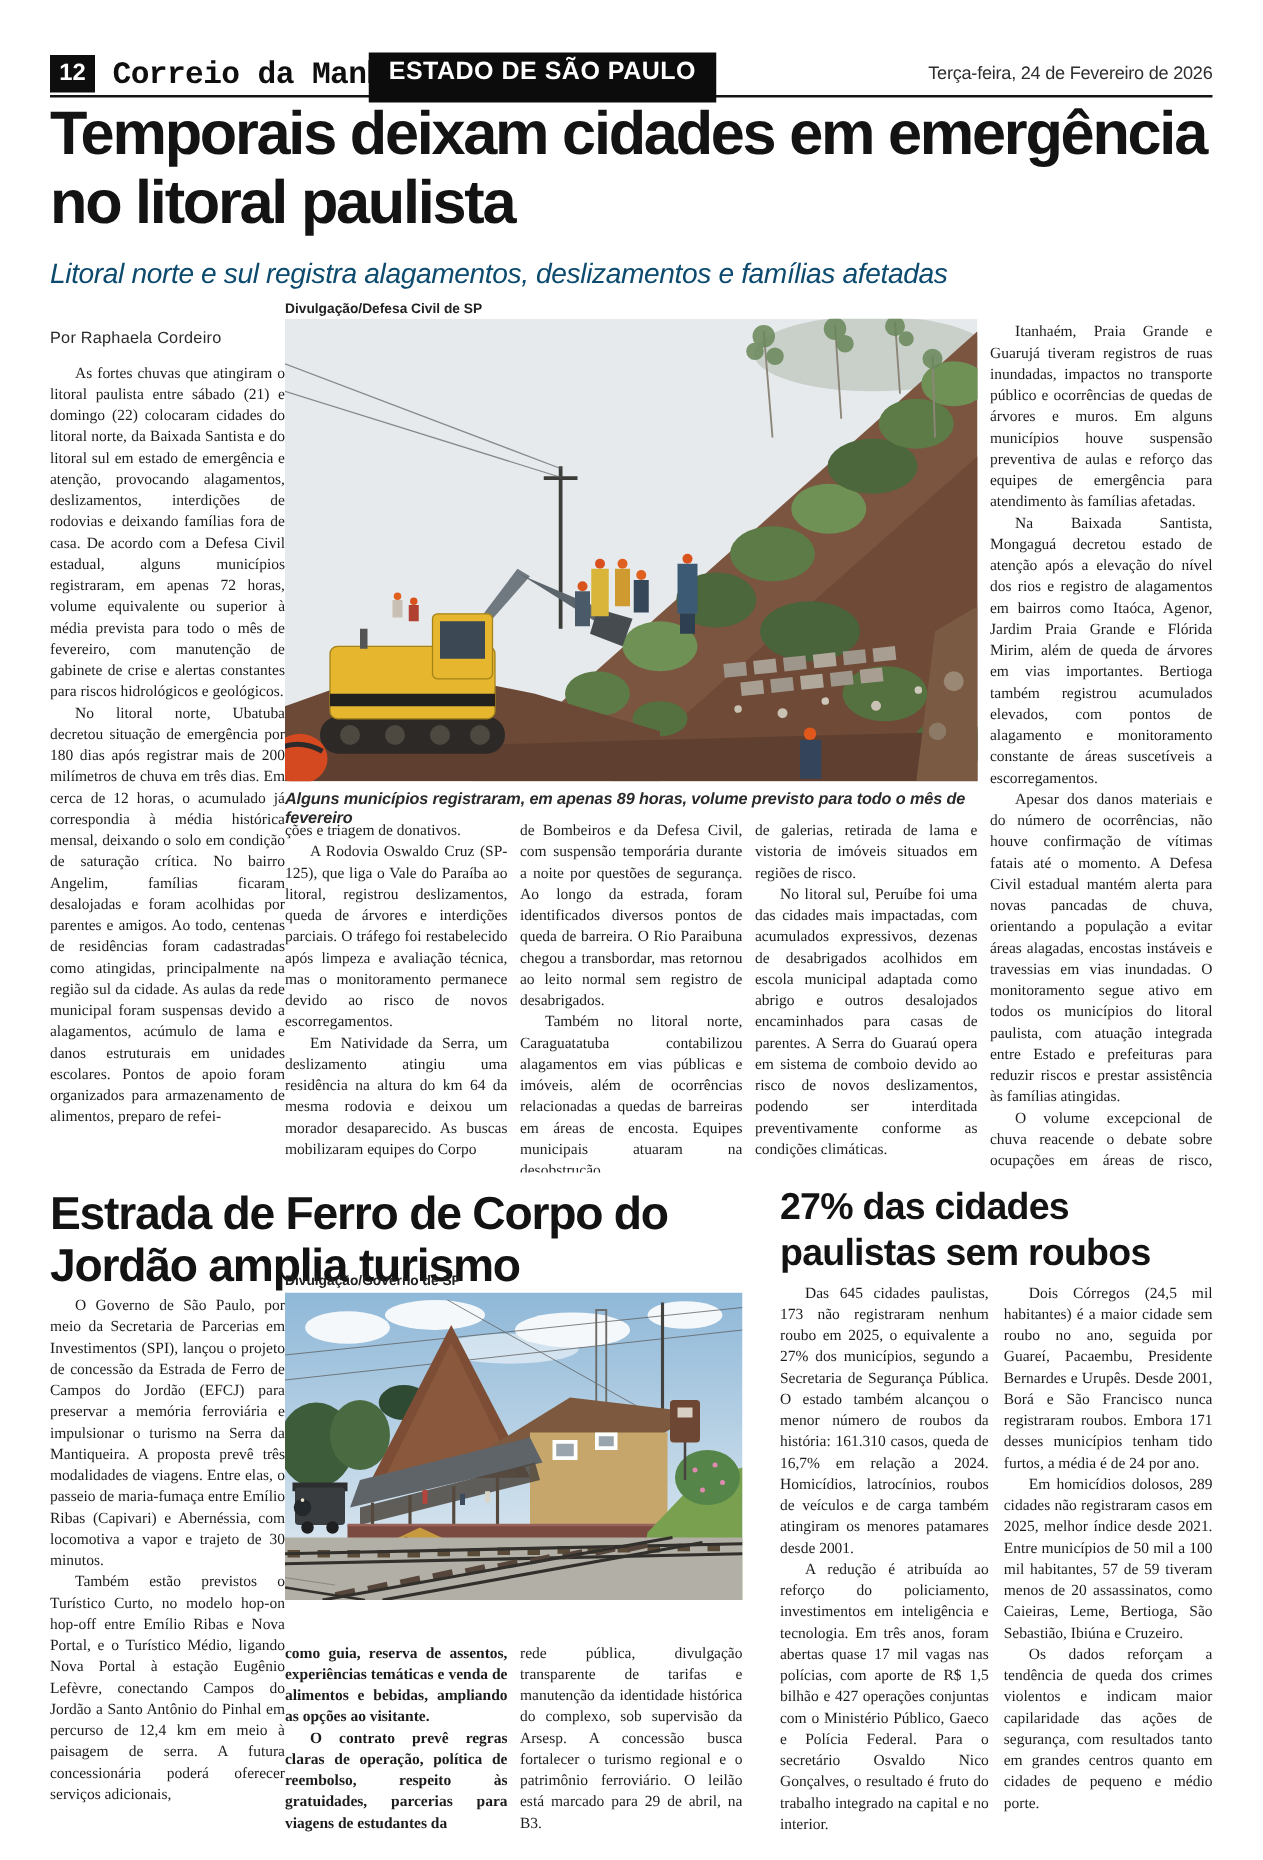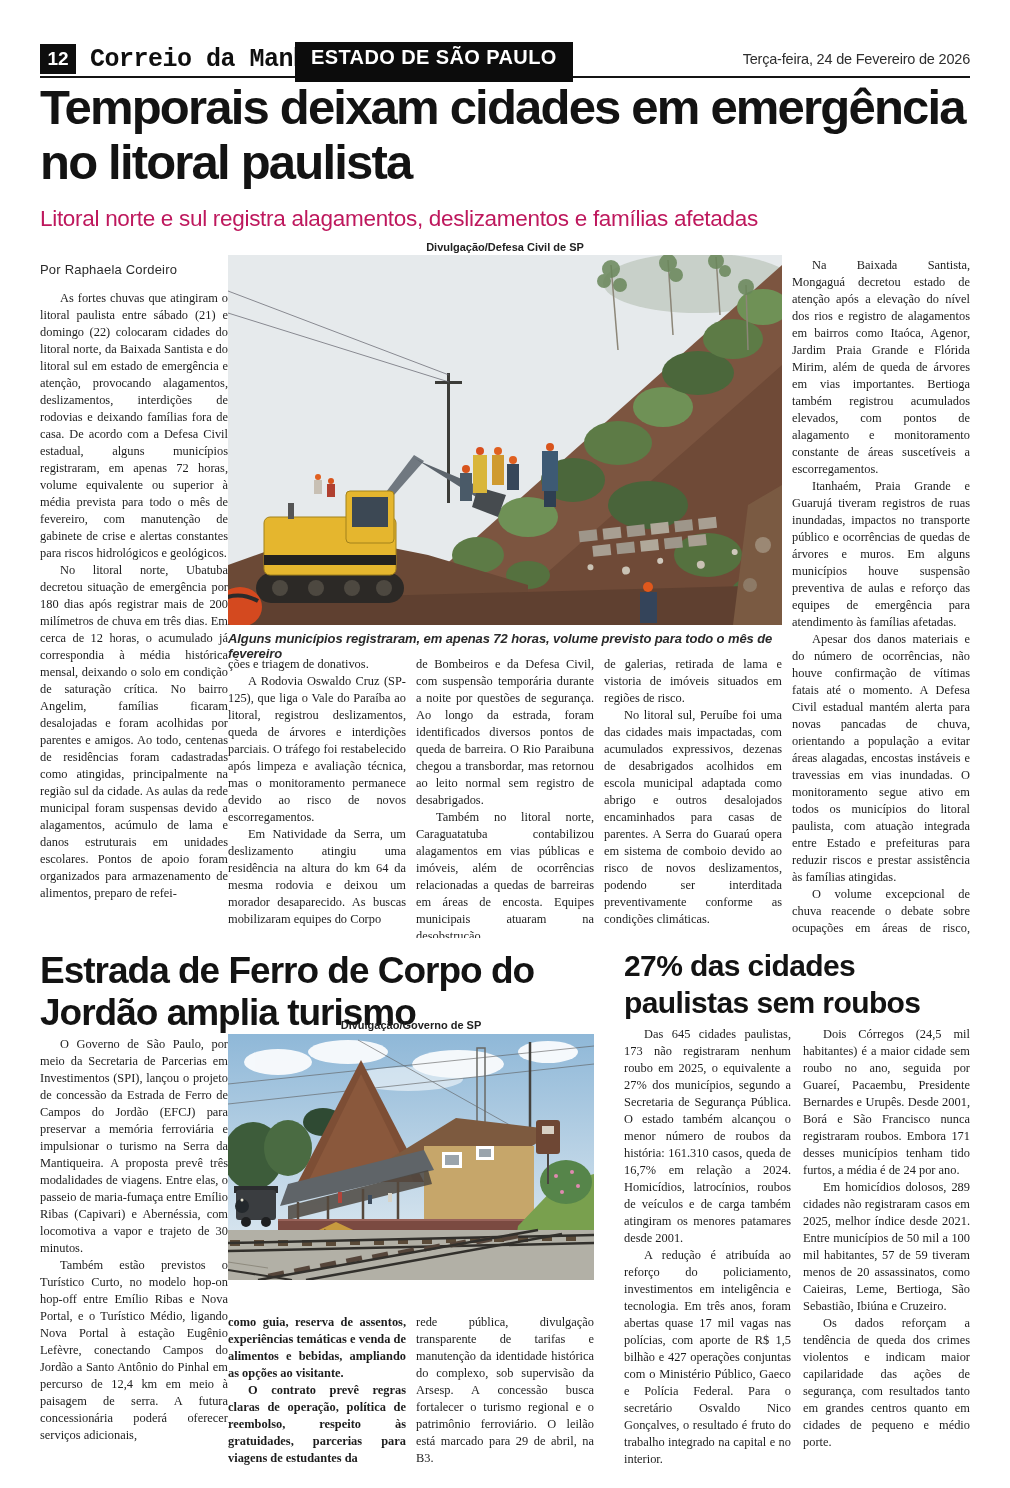--- a/index.html
+++ b/index.html
@@ -11,28 +11,28 @@
   .pagenum{width:36px;height:30px;background:#0e0e0e;color:#fff;font-weight:bold;font-size:19px;
            display:flex;align-items:center;justify-content:center;}
   .brand{font-family:Liberation Mono, monospace;font-weight:bold;font-size:25px;
          margin-left:14px;letter-spacing:-0.5px;color:#0f0f0f;white-space:nowrap;}
   .section-box{position:absolute;left:255px;top:0px;background:#0c0c0c;color:#fff;font-size:20px;
                font-weight:bold;letter-spacing:0.4px;padding:4px 16px 13px;white-space:nowrap;}
   .date{margin-left:auto;font-size:14.5px;color:#2e2e2e;letter-spacing:-0.2px;white-space:nowrap;}
   
   .lead-headline{position:absolute;left:40px;top:80px;width:935px;font-size:49px;line-height:1.12;
                  font-weight:bold;letter-spacing:-1.8px;color:#131313;}
-  .lead-sub{position:absolute;left:40px;top:206px;width:930px;font-size:22.5px;color:#be185d;
-            letter-spacing:-0.3px;}
+  .lead-sub{position:absolute;left:40px;top:206px;width:930px;font-size:22.5px;color:#0c4a6e;
+            letter-spacing:-0.3px;font-style:italic;}
   .h2-rail{position:absolute;left:40px;top:950px;width:600px;font-size:37px;line-height:1.14;
            font-weight:bold;letter-spacing:-1px;color:#131313;}
   .h2-crime{position:absolute;left:624px;top:948px;width:350px;font-size:30px;line-height:1.22;
             font-weight:bold;letter-spacing:-0.6px;color:#131313;}
   .byline{position:absolute;left:40px;top:262px;font-size:13px;color:#2b2b2b;letter-spacing:0.2px;}
-  .credit{position:absolute;font-size:11px;font-weight:bold;color:#222;text-align:center;}
+  .credit{position:absolute;font-size:11px;font-weight:bold;color:#222;text-align:left;}
   .caption{position:absolute;font-size:13px;font-weight:bold;font-style:italic;color:#2a2a2a;
            letter-spacing:-0.1px;}
   
   .col{position:absolute;text-align:justify;font-family:"Liberation Serif","DejaVu Serif",serif;
        font-size:12.4px;line-height:17px;color:#1c1c1c;overflow:hidden;hyphens:auto;
        -webkit-hyphens:auto;}
   .col p{margin:0;}
   .col p.indent{text-indent:20px;}
   .photo{position:absolute;display:block;}
 </style>
@@ -147,42 +147,42 @@
       <circle cx="420" cy="332" r="5" fill="#e0581c"></circle>
         <rect x="412" y="337" width="17" height="31" fill="#34445a"></rect>
       <circle cx="90" cy="222" r="3" fill="#e06020"></circle>
         <rect x="86" y="225" width="8" height="14" fill="#c8c0b4"></rect>
       <circle cx="103" cy="226" r="3" fill="#d8541c"></circle>
         <rect x="99" y="229" width="8" height="13" fill="#b04030"></rect>
       <ellipse cx="12" cy="352" rx="22" ry="20" fill="#d4491f"></ellipse>
       <path d="M-6,344 Q12,336 30,346" stroke="#2b2b2b" stroke-width="4" fill="none"></path>
     </g>
   </svg>
-  <div class="caption" style="left:228px;top:631px;width:554px;">Alguns municípios registraram, em apenas 72 horas, volume previsto para todo o mês de fevereiro</div>
+  <div class="caption" style="left:228px;top:631px;width:554px;">Alguns municípios registraram, em apenas 89 horas, volume previsto para todo o mês de fevereiro</div>
 
   <div class="col" style="left:40px;top:290px;width:188px;height:646px;">
       <p class="indent">As fortes chuvas que atingiram o litoral paulista entre sábado (21) e domingo (22) colocaram cidades do litoral norte, da Baixada Santista e do litoral sul em estado de emergência e atenção, provocando alagamentos, deslizamentos, interdições de rodovias e deixando famílias fora de casa. De acordo com a Defesa Civil estadual, alguns municípios registraram, em apenas 72 horas, volume equivalente ou superior à média prevista para todo o mês de fevereiro, com manutenção de gabinete de crise e alertas constantes para riscos hidrológicos e geológicos.</p>
       <p class="indent">No litoral norte, Ubatuba decretou situação de emergência por 180 dias após registrar mais de 200 milímetros de chuva em três dias. Em cerca de 12 horas, o acumulado já correspondia à média histórica mensal, deixando o solo em condição de saturação crítica. No bairro Angelim, famílias ficaram desalojadas e foram acolhidas por parentes e amigos. Ao todo, centenas de residências foram cadastradas como atingidas, principalmente na região sul da cidade. As aulas da rede municipal foram suspensas devido a alagamentos, acúmulo de lama e danos estruturais em unidades escolares. Pontos de apoio foram organizados para armazenamento de alimentos, preparo de refei-</p>
     </div>
   <div class="col" style="left:228px;top:656px;width:178px;height:282px;">
       <p class="">ções e triagem de donativos.</p>
       <p class="indent">A Rodovia Oswaldo Cruz (SP-125), que liga o Vale do Paraíba ao litoral, registrou deslizamentos, queda de árvores e interdições parciais. O tráfego foi restabelecido após limpeza e avaliação técnica, mas o monitoramento permanece devido ao risco de novos escorregamentos.</p>
       <p class="indent">Em Natividade da Serra, um deslizamento atingiu uma residência na altura do km 64 da mesma rodovia e deixou um morador desaparecido. As buscas mobilizaram equipes do Corpo</p>
     </div>
   <div class="col" style="left:416px;top:656px;width:178px;height:282px;">
       <p class="">de Bombeiros e da Defesa Civil, com suspensão temporária durante a noite por questões de segurança. Ao longo da estrada, foram identificados diversos pontos de queda de barreira. O Rio Paraibuna chegou a transbordar, mas retornou ao leito normal sem registro de desabrigados.</p>
       <p class="indent">Também no litoral norte, Caraguatatuba contabilizou alagamentos em vias públicas e imóveis, além de ocorrências relacionadas a quedas de barreiras em áreas de encosta. Equipes municipais atuaram na desobstrução</p>
     </div>
   <div class="col" style="left:604px;top:656px;width:178px;height:282px;">
       <p class="">de galerias, retirada de lama e vistoria de imóveis situados em regiões de risco.</p>
       <p class="indent">No litoral sul, Peruíbe foi uma das cidades mais impactadas, com acumulados expressivos, dezenas de desabrigados acolhidos em escola municipal adaptada como abrigo e outros desalojados encaminhados para casas de parentes. A Serra do Guaraú opera em sistema de comboio devido ao risco de novos deslizamentos, podendo ser interditada preventivamente conforme as condições climáticas.</p>
     </div>
   <div class="col" style="left:792px;top:257px;width:178px;height:680px;">
+      <p class="indent">Itanhaém, Praia Grande e Guarujá tiveram registros de ruas inundadas, impactos no transporte público e ocorrências de quedas de árvores e muros. Em alguns municípios houve suspensão preventiva de aulas e reforço das equipes de emergência para atendimento às famílias afetadas.</p>
       <p class="indent">Na Baixada Santista, Mongaguá decretou estado de atenção após a elevação do nível dos rios e registro de alagamentos em bairros como Itaóca, Agenor, Jardim Praia Grande e Flórida Mirim, além de queda de árvores em vias importantes. Bertioga também registrou acumulados elevados, com pontos de alagamento e monitoramento constante de áreas suscetíveis a escorregamentos.</p>
-      <p class="indent">Itanhaém, Praia Grande e Guarujá tiveram registros de ruas inundadas, impactos no transporte público e ocorrências de quedas de árvores e muros. Em alguns municípios houve suspensão preventiva de aulas e reforço das equipes de emergência para atendimento às famílias afetadas.</p>
       <p class="indent">Apesar dos danos materiais e do número de ocorrências, não houve confirmação de vítimas fatais até o momento. A Defesa Civil estadual mantém alerta para novas pancadas de chuva, orientando a população a evitar áreas alagadas, encostas instáveis e travessias em vias inundadas. O monitoramento segue ativo em todos os municípios do litoral paulista, com atuação integrada entre Estado e prefeituras para reduzir riscos e prestar assistência às famílias atingidas.</p>
       <p class="indent">O volume excepcional de chuva reacende o debate sobre ocupações em áreas de risco, drenagem urbana e prevenção de desastres.</p>
     </div>
 
   <h2 class="h2-rail" style="margin:0;">Estrada de Ferro de Corpo do Jordão amplia turismo</h2>
   <div class="credit" style="left:228px;top:1019px;width:366px;">Divulgação/Governo de SP</div>
 
   <svg class="photo" style="left:228px;top:1034px;" width="366" height="246" viewBox="0 0 366 246" preserveAspectRatio="none">
     <defs>
       <linearGradient id="sky2" x1="0" y1="0" x2="0" y2="1">

